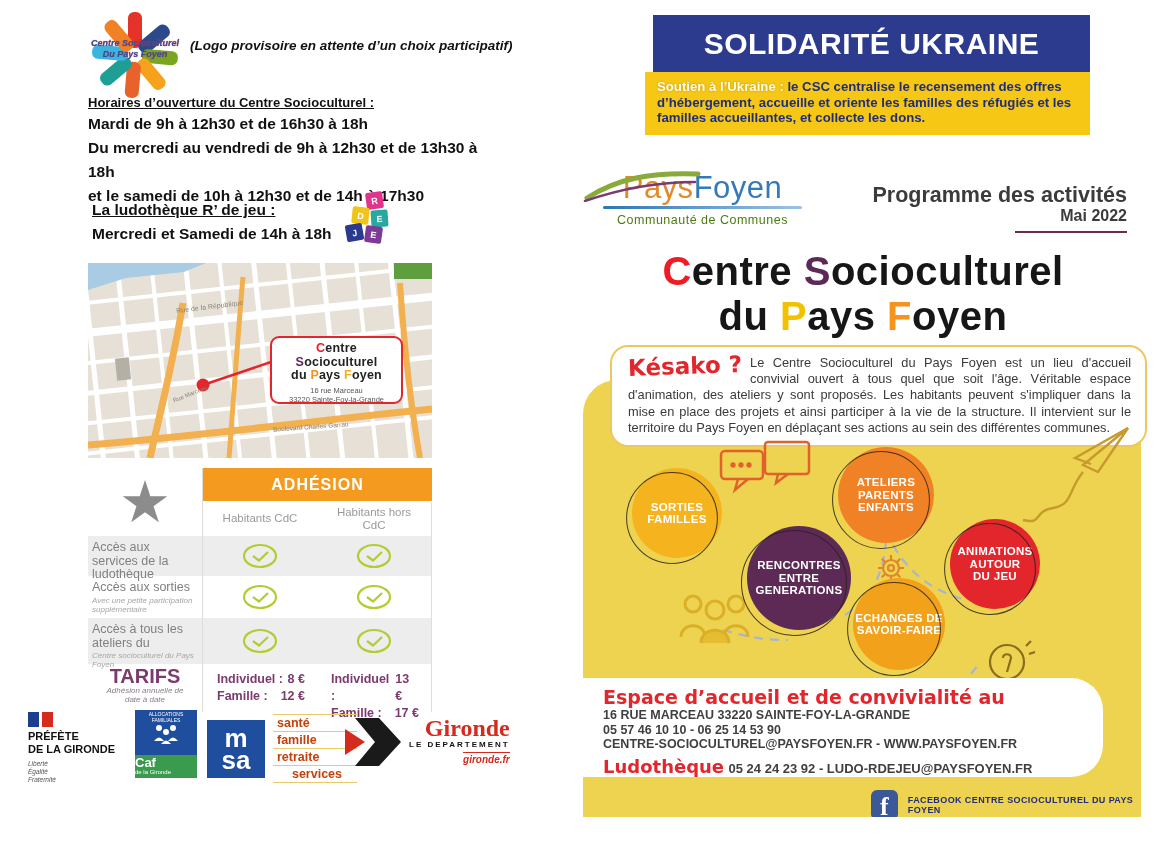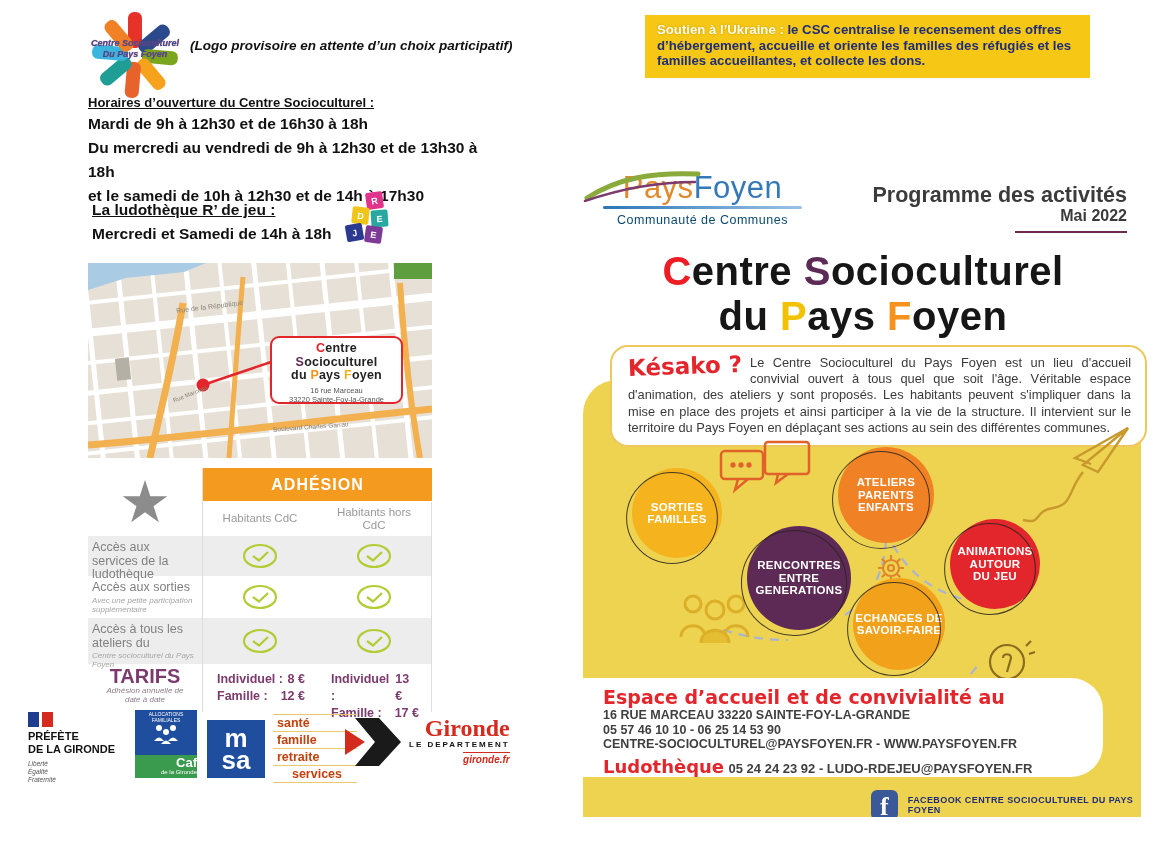--- a/index.html
+++ b/index.html
@@ -56,21 +56,21 @@
 
   .partners { position:absolute; left:0; top:706px; width:520px; height:95px; }
   .prefete { position:absolute; left:28px; top:6px; width:110px; }
   .prefete .flag { display:flex; gap:3px; margin-bottom:3px; }
   .prefete .flag i { display:block; width:11px; height:15px; }
   .prefete .p-l { font-size:11px; font-weight:bold; color:#111; line-height:13px; }
   .prefete .p-m { font-size:6.5px; font-style:italic; color:#555; line-height:8px; margin-top:4px; }
   .caf { position:absolute; left:135px; top:4px; width:62px; height:68px; background:#1f4e9e;
       display:flex; flex-direction:column; align-items:center; overflow:hidden; }
   .caf .caf-top { color:#fff; font-size:5px; text-align:center; line-height:5.5px; margin-top:2px; }
-  .caf .caf-green { background:#3a9a4e; width:100%; text-align:right; color:#fff; margin-top:auto; padding:1px 0 2px; }
+  .caf .caf-green { background:#3a9a4e; width:100%; text-align:left; color:#fff; margin-top:auto; padding:1px 0 2px; }
   .caf .caf-name { font-size:13px; font-weight:bold; line-height:13px; }
   .caf .caf-sub { font-size:6px; line-height:7px; }
   .msa { position:absolute; left:207px; top:8px; display:flex; align-items:center; gap:8px; }
   .msa .msa-sq { width:58px; height:58px; background:#1f4e9e; color:#fff; display:flex; flex-direction:column;
       align-items:center; justify-content:center; font-weight:bold; line-height:22px; font-size:26px; }
   .msa .msa-sq span { display:block; }
   .msa .msa-services { width:84px; }
   .msa .msa-services div { border-top:1px solid #e9c96a; color:#c2410c; font-size:12.5px; font-weight:bold;
       padding:1px 0 1px 4px; }
   .msa .msa-services div:last-child { border-bottom:1px solid #e9c96a;text-align:center; }
@@ -86,21 +86,21 @@
   .ukr-blue { margin-left:8px; height:57px; display:flex; align-items:center; justify-content:center; }
   .ukr-title { color:#fff; font-weight:bold; font-size:30px; letter-spacing:0.5px; }
   .ukr-yellow { padding:7px 12px 9px 12px; font-size:13.2px; font-weight:bold; line-height:15.5px; }
   .ukr-lead { color:#fffbe8; text-shadow:0 0 2px rgba(120,90,0,0.45); }
   .ukr-body { color:#1f2d7a; }
 
   .pf-logo { position:absolute; left:595px; top:172px; width:215px; text-align:center; }
   .pf-name { font-size:31px; letter-spacing:0.5px; line-height:32px; }
   .pf-pays { color:#e08a2c; } .pf-foyen { color:#3579b8; }
   .pf-rule { height:3px; background:linear-gradient(90deg,#2e75b6,#9cc3e5); margin:2px 8px 4px; border-radius:2px; }
-  .pf-sub { color:#0c4a6e; font-size:12.5px; letter-spacing:0.5px; }
+  .pf-sub { color:#4d7c0f; font-size:12.5px; letter-spacing:0.5px; }
   .pf-swoosh { position:absolute; left:-12px; top:-4px; }
 
   .program { position:absolute; left:855px; top:183px; width:272px; text-align:right; }
   .program .pr-title { font-size:21.5px; font-weight:bold; color:#3b3b3b; line-height:24px; }
   .program .pr-date { font-size:16px; font-weight:bold; color:#3b3b3b; }
   .program .pr-rule { width:112px; height:2px; background:#6d2a4e; margin-left:auto; margin-top:6px; }
 
   .main-title { position:absolute; left:583px; top:249px; width:560px; text-align:center;
       font-weight:bold; font-size:40px; line-height:45px; letter-spacing:0.5px; }
 
@@ -371,20 +371,23 @@
       </svg>
       <div class="g-text">
         <div class="g-name">Gironde</div>
         <div class="g-sub">LE DEPARTEMENT</div>
         <span class="g-url">gironde.fr</span>
       </div>
     </div>
   </div>
 
   <div class="ukraine">
+    <div class="ukr-blue" style="background-color: rgb(45, 59, 142);">
+      <span class="ukr-title">SOLIDARITÉ UKRAINE</span>
+    </div>
     <div class="ukr-yellow" style="background-color: rgb(246, 199, 20);">
       <span class="ukr-lead">Soutien à l’Ukraine :</span><span class="ukr-body"> le CSC centralise le recensement des offres d’hébergement, accueille et oriente les familles des réfugiés et les familles accueillantes, et collecte les dons.</span>
     </div>
   </div>
 
   <div class="pf-logo">
     <svg class="pf-swoosh" width="120" height="34" viewBox="0 0 120 34">
       <path d="M4,30 C35,10 70,4 115,6" stroke="#8aab3c" stroke-width="5" fill="none" stroke-linecap="round"></path>
       <path d="M2,33 C40,20 75,14 112,14" stroke="#7c3a6e" stroke-width="2.5" fill="none" stroke-linecap="round"></path>
     </svg>

